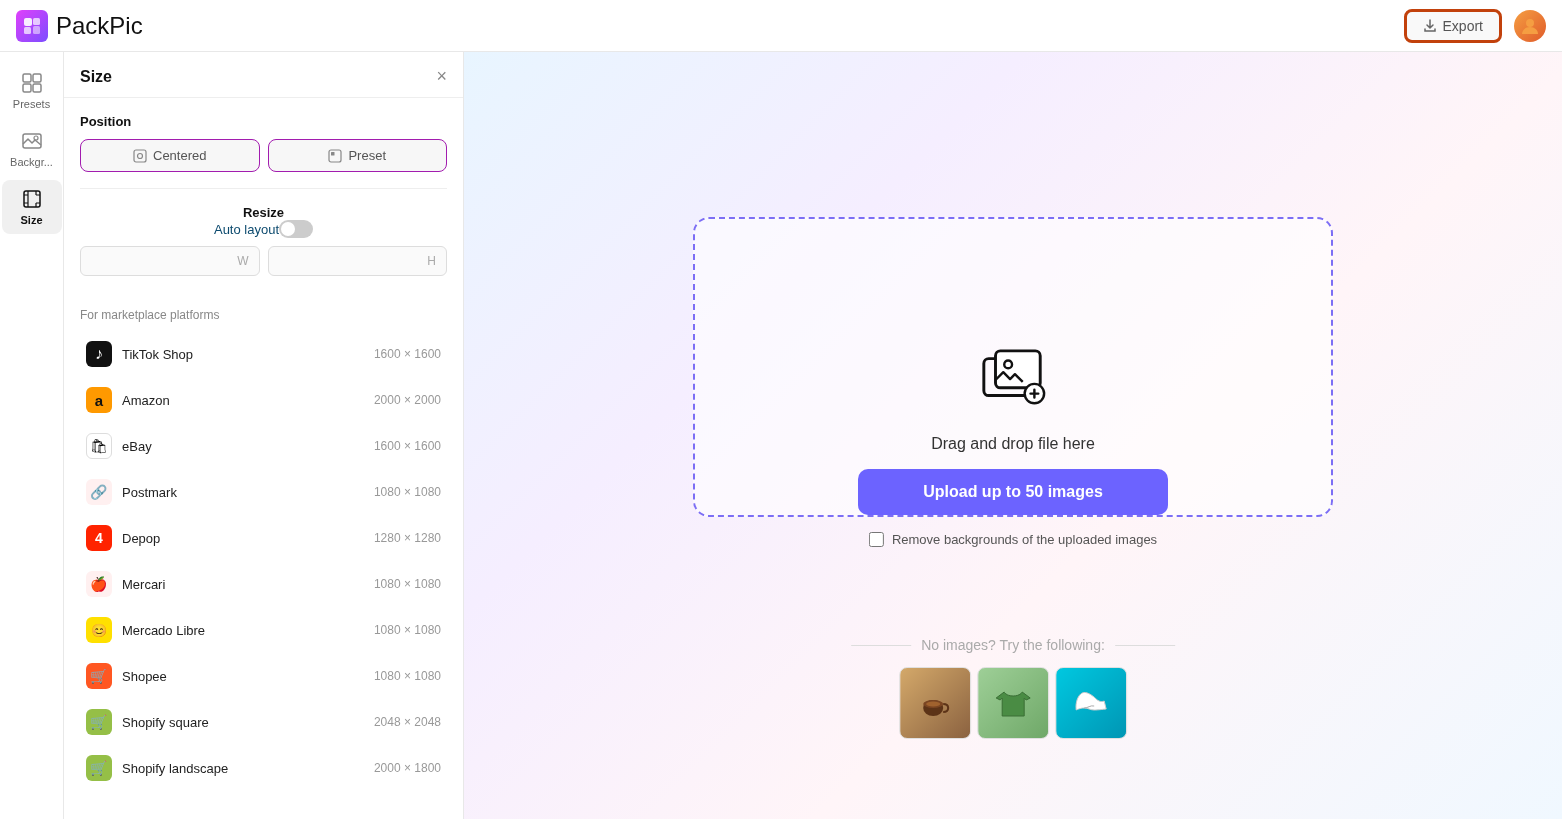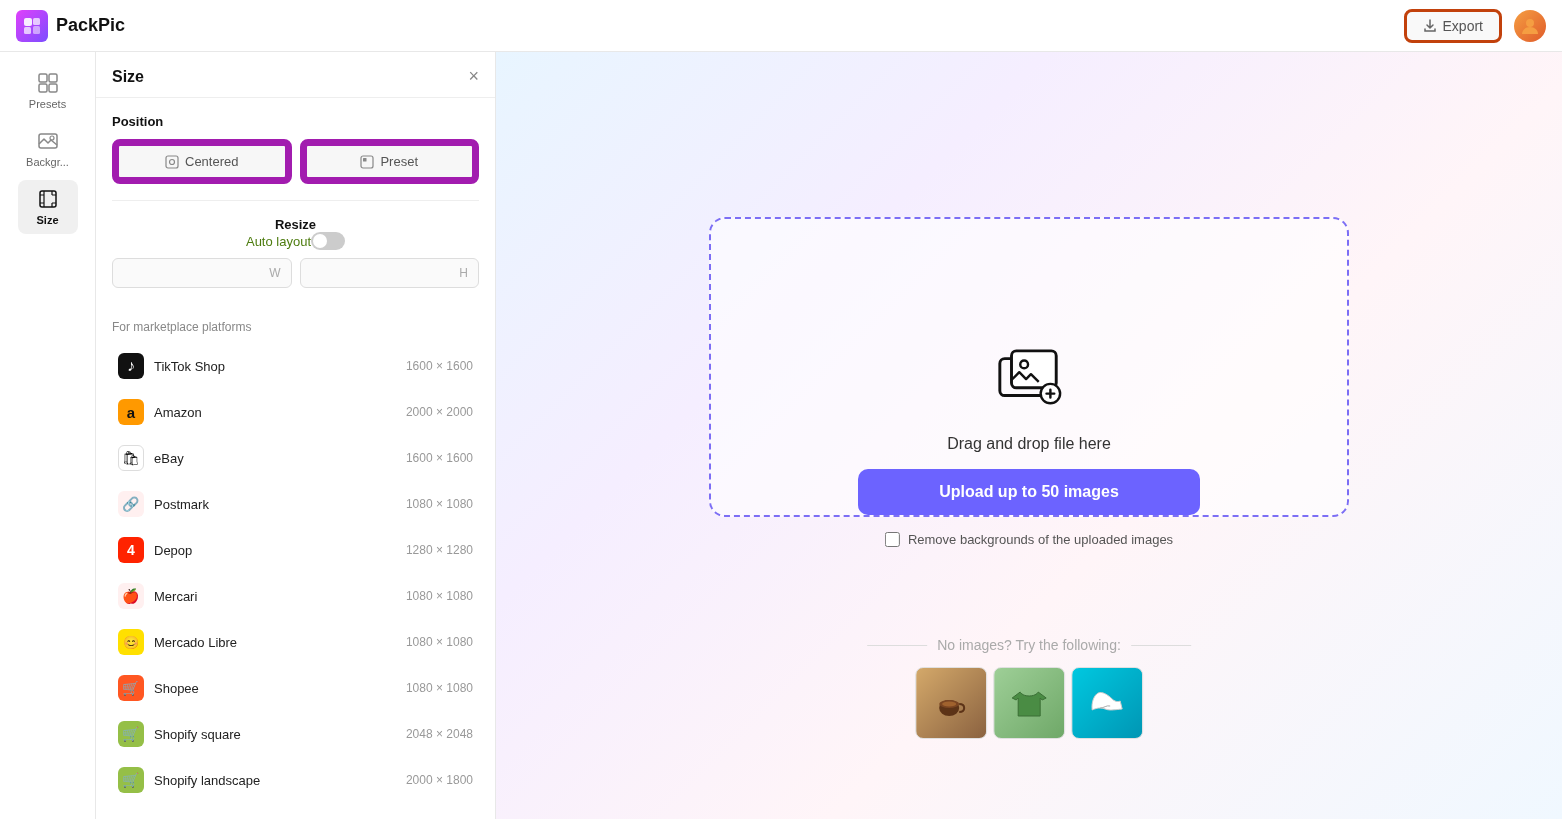--- a/index.html
+++ b/index.html
@@ -11,40 +11,40 @@
       padding: 0 16px; height: 52px; background: #fff;
       border-bottom: 1px solid #e8e8e8; flex-shrink: 0;
     }
     .logo-area { display: flex; align-items: center; gap: 8px; }
     .logo-icon {
       width: 32px; height: 32px;
       background: linear-gradient(135deg, #e040fb 0%, #7c4dff 100%);
       border-radius: 6px; display: flex; align-items: center; justify-content: center;
       font-size: 14px; color: #fff; font-weight: bold;
     }
-    .logo-text { font-size: 18px; font-weight: 700; color: #111; }
+    .logo-text { font-size: 24px; font-weight: 400; color: #111; }
     .header-right { display: flex; align-items: center; gap: 12px; }
     .export-btn {
       display: flex; align-items: center; gap: 6px;
       padding: 6px 16px; border: 3px solid #c2410c; border-radius: 8px;
       background: #f9f9f9; cursor: pointer; font-size: 14px; color: #555;
     }
     .avatar {
       width: 32px; height: 32px; border-radius: 50%;
       background: linear-gradient(135deg, #f59e42, #e05c2a);
       display: flex; align-items: center; justify-content: center;
       color: #fff; font-weight: 600; font-size: 14px;
     }
 
     
     .main { display: flex; flex: 1; overflow: hidden; }
 
     
     .icon-sidebar {
-      width: 96px; background: #fff; border-right: 1px solid #e8e8e8;
+      width: 64px; background: #fff; border-right: 1px solid #e8e8e8;
       display: flex; flex-direction: column; align-items: center; padding-top: 12px; gap: 4px;
     }
     .sidebar-icon-item {
       display: flex; flex-direction: column; align-items: center; gap: 4px;
       padding: 8px 10px; border-radius: 8px; cursor: pointer;
       width: 60px; font-size: 11px; color: #666;
     }
     .sidebar-icon-item.active { background: #f0f0f0; color: #111; font-weight: 600; }
     .sidebar-icon-item svg { width: 22px; height: 22px; }
 
@@ -58,33 +58,33 @@
       padding: 14px 16px 10px; border-bottom: 1px solid #eee;
     }
     .panel-title { font-size: 16px; font-weight: 600; color: #111; }
     .close-btn { background: none; border: none; cursor: pointer; color: #888; font-size: 18px; }
 
     .panel-section { padding: 16px; }
     .section-label { font-size: 13px; font-weight: 600; color: #111; margin-bottom: 10px; }
 
     .position-btns { display: flex; gap: 8px; }
     .pos-btn {
-      flex: 1; padding: 8px 3px; border: 7px solid #a21caf; border-radius: 8px;
+      flex: 1; padding: 8px 3px; border: 1px solid #a21caf; border-radius: 8px;
       background: #f7f7f7; cursor: pointer; font-size: 13px; color: #555;
       display: flex; align-items: center; justify-content: center; gap: 6px;
     }
     .pos-btn svg { width: 14px; height: 14px; }
 
     .resize-row {
       display: flex; align-items: center; justify-content: space-between;
       margin-bottom: 8px;
       flex-direction: column;
     }
     .resize-label { font-size: 13px; font-weight: 600; color: #111; }
-    .auto-layout-row { display: flex; align-items: center; font-size: 13px; color: #4d7c0f; }
+    .auto-layout-row { display: flex; align-items: center; font-size: 13px; color: #0c4a6e; }
     .toggle {
       width: 34px; height: 18px; background: #ccc; border-radius: 9px;
       position: relative; cursor: pointer;
     }
     .toggle::after {
       content: ''; position: absolute; top: 2px; left: 2px;
       width: 14px; height: 14px; background: #fff; border-radius: 50%;
     }
     .custom-label { font-size: 12px; color: #888; margin-bottom: 8px; }
     .wh-row { display: flex; gap: 8px; align-items: center; }
@@ -120,21 +120,21 @@
       width: 640px; height: 300px;
       border: 2.5px dashed #7c6ef5; border-radius: 16px;
       background: rgba(255,255,255,0.6);
       display: flex; flex-direction: column; align-items: center; justify-content: flex-end;
       gap: 16px; position: absolute; top: 165px; left: 50%; transform: translateX(-50%);
     }
     .drop-icon svg { width: 70px; height: 70px; }
     .drag-text { font-size: 16px; color: #333; font-weight: 500; }
     .upload-btn {
       background: #6c63ff; color: #fff; border: none; border-radius: 10px;
-      padding: 14px 0; width: 342px; font-size: 16px; font-weight: 600; cursor: pointer;
+      padding: 14px 0; width: 310px; font-size: 16px; font-weight: 600; cursor: pointer;
     }
 
     .checkbox-row {
       display: flex; align-items: center; gap: 8px;
       font-size: 13px; color: #555;
       position: absolute; top: 480px; left: 50%; transform: translateX(-50%); justify-content: space-between;
     }
     .checkbox-row input[type=checkbox] { width: 15px; height: 15px; cursor: pointer; }
 
     .no-images-row {

